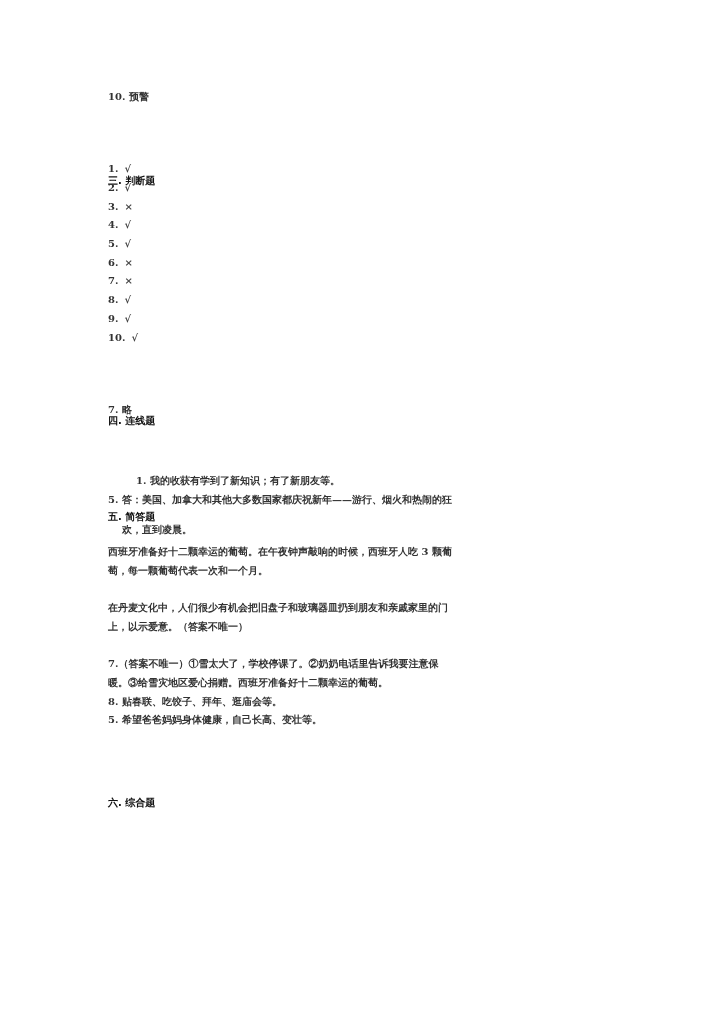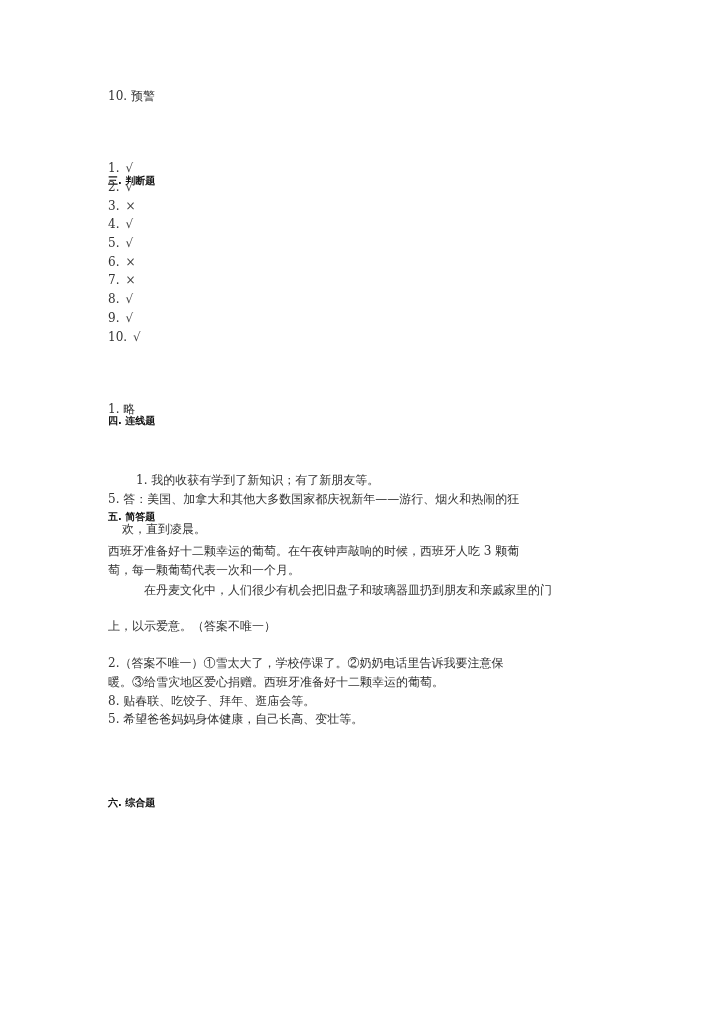--- a/index.html
+++ b/index.html
@@ -18,23 +18,24 @@
     .page {
       position: absolute;
       left: 108px;
       top: 0;
       width: 505px;
     }
     .line {
       position: absolute;
       left: 0;
       white-space: nowrap;
-      font-size: 12px;
+      font-size: 10px;
       line-height: 19px;
       color: #333333;
+      font-weight: bold;
     }
     .heading {
       font-family: "DejaVu Sans", "Liberation Sans", sans-serif;
       font-weight: bold;
       font-size: 10px;
       color: #111111;
       margin-top: 48px;
     }
     .mark {
       display: inline-block;
@@ -58,36 +59,36 @@
     <div class="line" style="top:215px;"><span>4.</span><span class="mark">√</span></div>
     <div class="line" style="top:234px;"><span>5.</span><span class="mark">√</span></div>
     <div class="line" style="top:253px;"><span>6.</span><span class="mark">×</span></div>
     <div class="line" style="top:271px;"><span>7.</span><span class="mark">×</span></div>
     <div class="line" style="top:290px;"><span>8.</span><span class="mark">√</span></div>
     <div class="line" style="top:309px;"><span>9.</span><span class="mark">√</span></div>
     <div class="line" style="top:328px;"><span>10.</span><span class="mark">√</span></div>
   </div>
 
   <div class="line heading" style="top:363px;">四. 连线题</div>
-  <div class="line" style="top:400px;">1. 略</div>
+  <div class="line" style="top:400px;">7. 略</div>
 
   <div class="line heading" style="top:459px;">五. 简答题</div>
 
   <div>
     <div class="line" style="top:471px;margin-left:28px;">1. 我的收获有学到了新知识；有了新朋友等。</div>
     <div class="line" style="top:490px;">5. 答：美国、加拿大和其他大多数国家都庆祝新年——游行、烟火和热闹的狂</div>
     <div class="line" style="top:520px;margin-left:14px;">欢，直到凌晨。</div>
 
     <div class="line" style="top:542px;">西班牙准备好十二颗幸运的葡萄。在午夜钟声敲响的时候，西班牙人吃 3 颗葡</div>
     <div class="line" style="top:561px;">萄，每一颗葡萄代表一次和一个月。</div>
 
-    <div class="line" style="top:581px;margin-left:36px;">在丹麦文化中，人们很少有机会把旧盘子和玻璃器皿扔到朋友和亲戚家里的门</div>
+    <div class="line" style="top:598px;">在丹麦文化中，人们很少有机会把旧盘子和玻璃器皿扔到朋友和亲戚家里的门</div>
     <div class="line" style="top:617px;text-align:center;">上，以示爱意。（答案不唯一）</div>
 
-    <div class="line" style="top:654px;">2.（答案不唯一）①雪太大了，学校停课了。②奶奶电话里告诉我要注意保</div>
+    <div class="line" style="top:654px;">7.（答案不唯一）①雪太大了，学校停课了。②奶奶电话里告诉我要注意保</div>
     <div class="line" style="top:673px;">暖。③给雪灾地区爱心捐赠。西班牙准备好十二颗幸运的葡萄。</div>
     <div class="line" style="top:692px;">8. 贴春联、吃饺子、拜年、逛庙会等。</div>
     <div class="line" style="top:710px;">5. 希望爸爸妈妈身体健康，自己长高、变壮等。</div>
   </div>
 
   <div class="line heading" style="top:745px;">六. 综合题</div>
 
 </div>
 
 </body></html>

